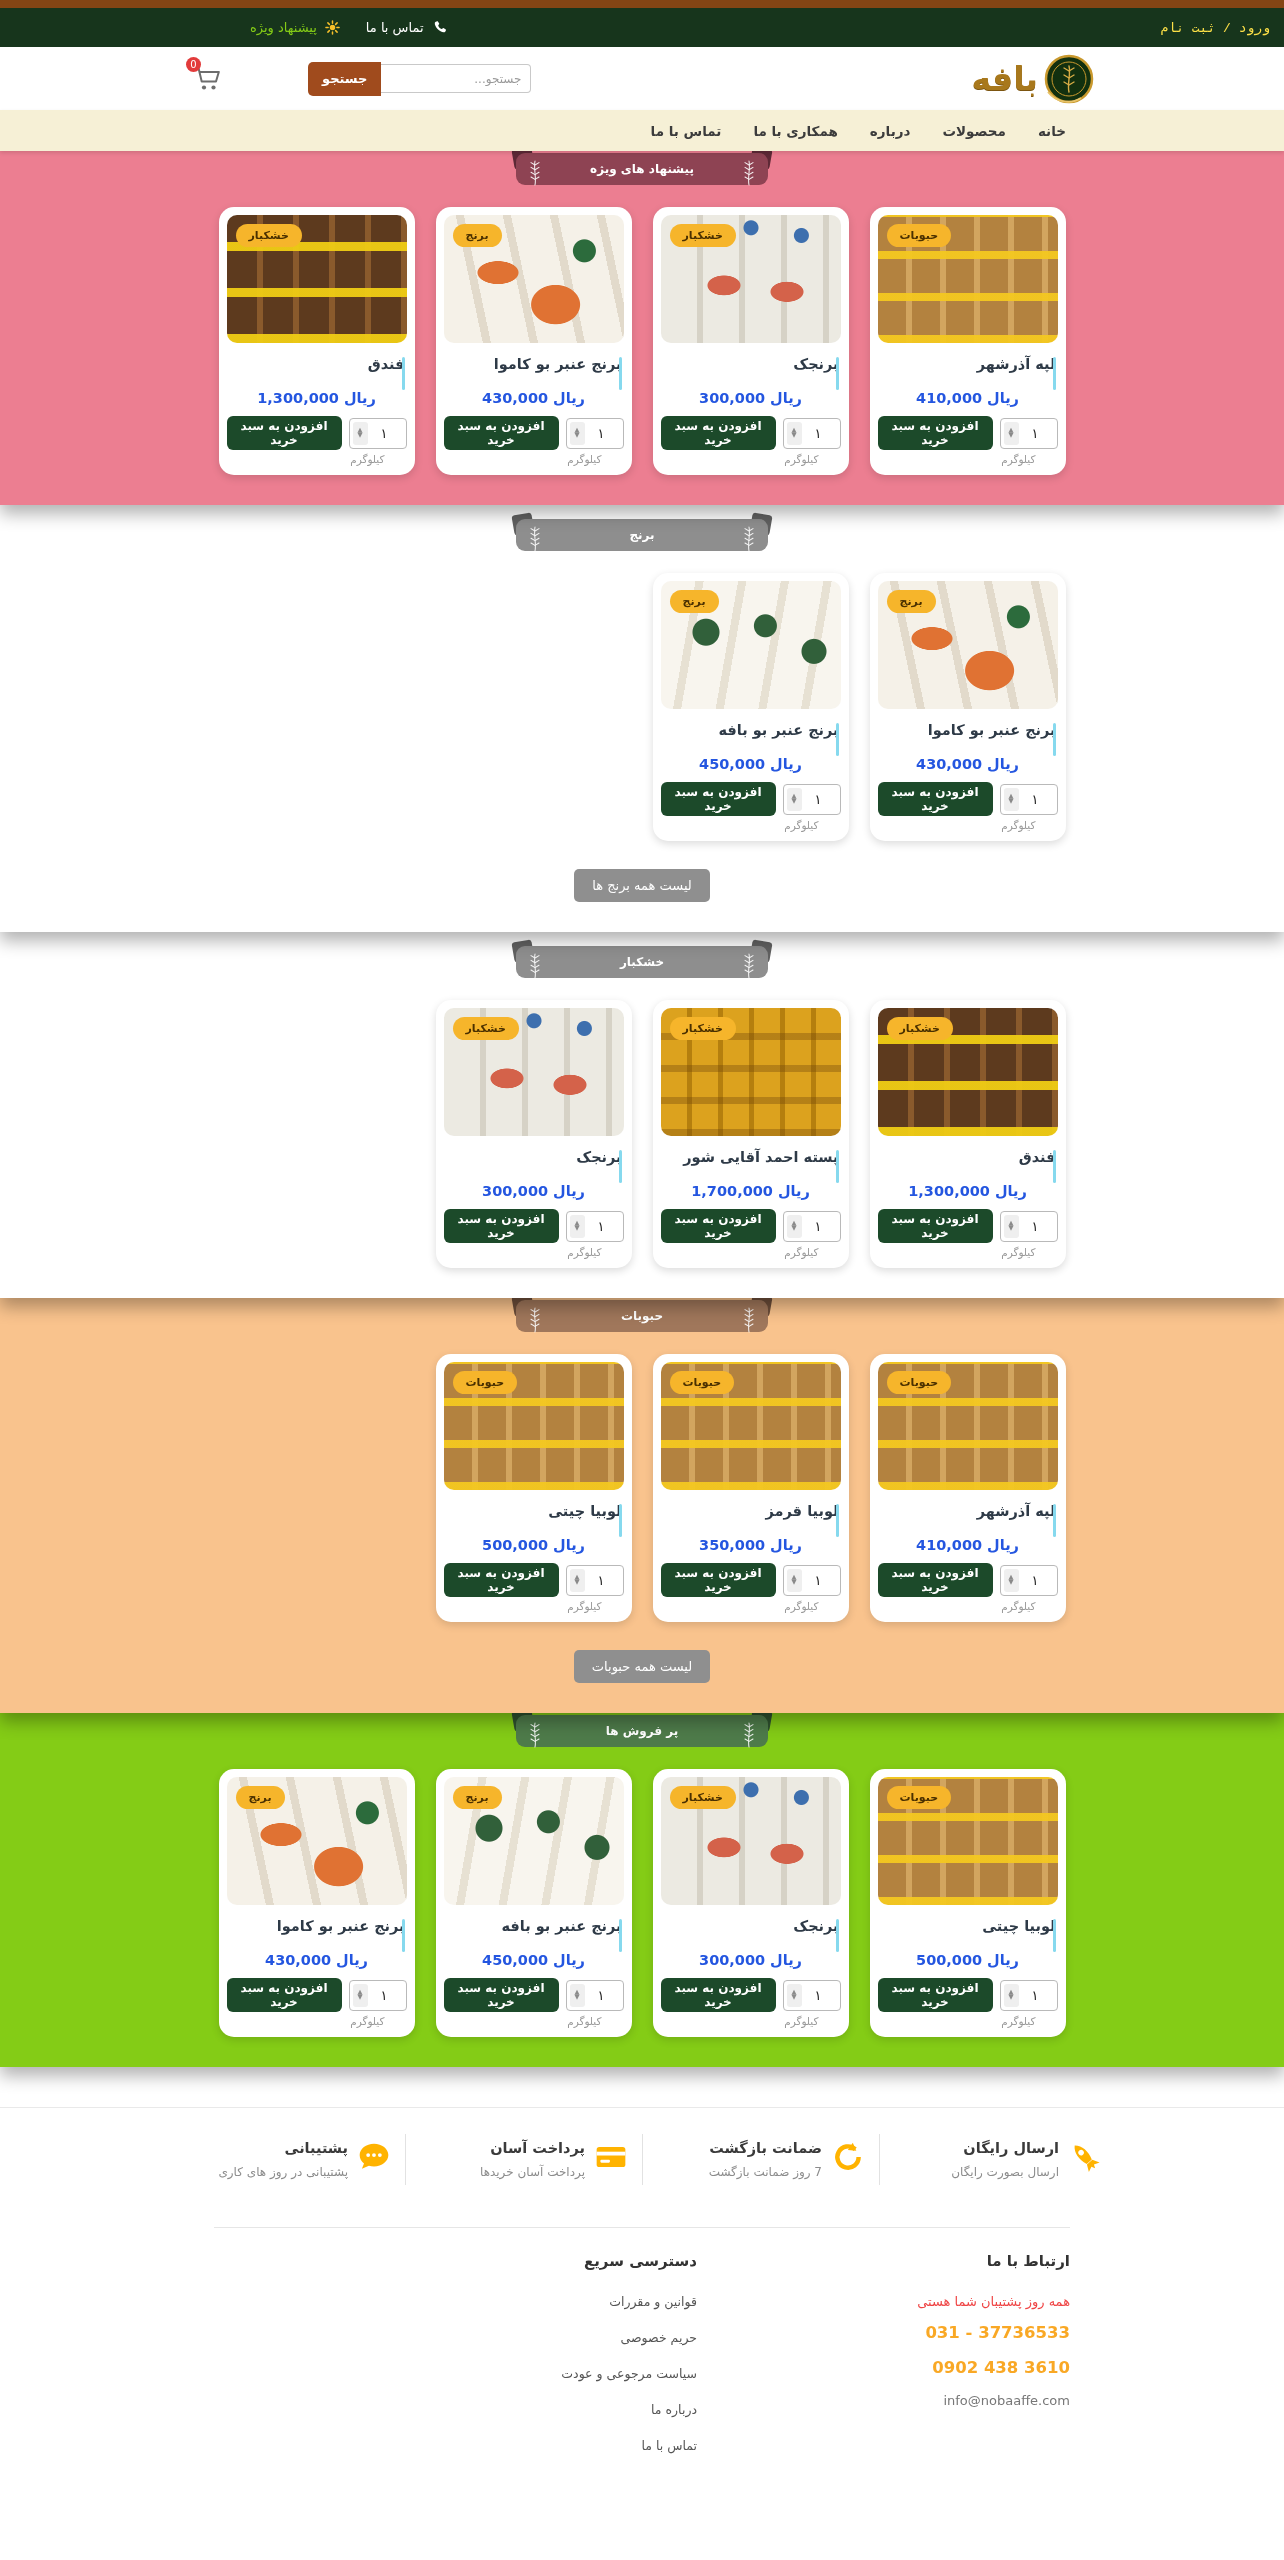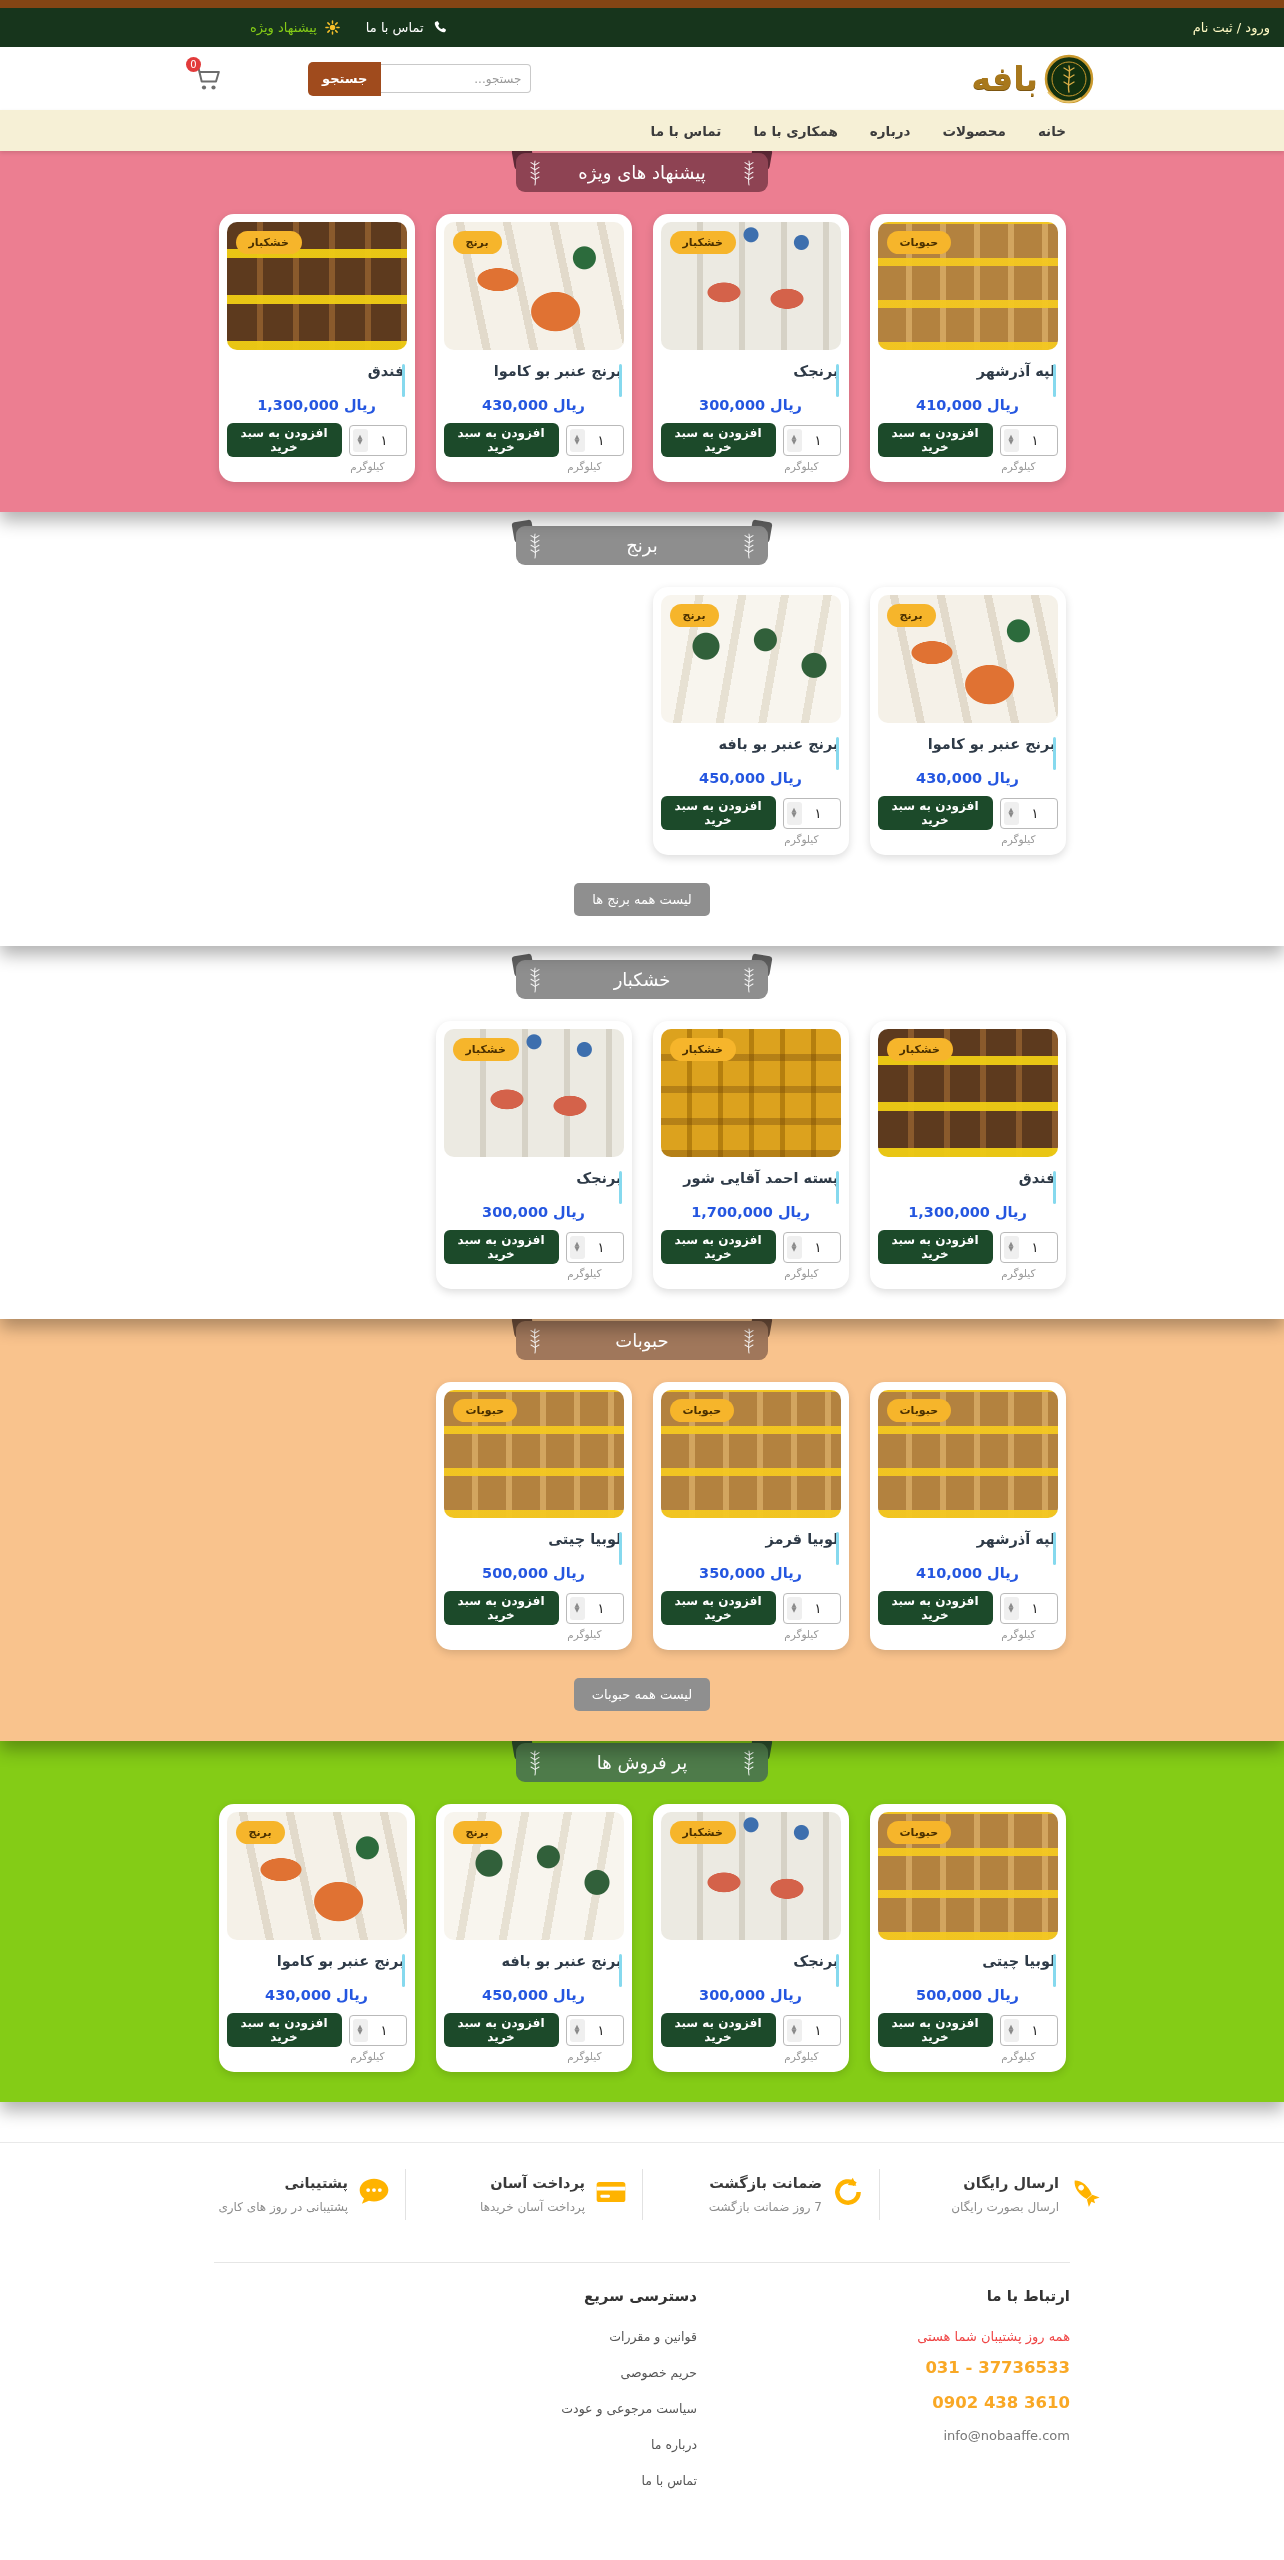--- a/index.html
+++ b/index.html
@@ -30,21 +30,21 @@
   .nav a{font-size:13.5px;font-weight:bold;color:#3c3c3c;text-decoration:none;cursor:pointer;}
 
   
   .section{position:relative;padding:2px 0 30px;box-shadow:0 9px 16px rgba(0,0,0,.30);}
   .sec-pink{background:#ec7e91;--rc:#8e4353;--rf:#5e2936;}
   .sec-white{background:#ffffff;--rc:#8e8e8e;--rf:#616161;}
   .sec-orange{background:#f9c38d;--rc:#a0775b;--rf:#6d4e3a;}
   .sec-green{background:#84cc16;--rc:#4e7b4a;--rf:#2e512e;}
 
   .ribbon-wrap{display:flex;justify-content:center;margin-top:0;}
-  .ribbon{position:relative;min-width:252px;background:var(--rc);border-radius:9px;padding:9px 40px;display:flex;align-items:center;justify-content:center;color:#fff;font-size:18px;font-weight:normal;}
+  .ribbon{position:relative;min-width:252px;background:var(--rc);border-radius:9px;padding:9px 40px;display:flex;align-items:center;justify-content:center;color:#fff;font-size:12px;font-weight:bold;}
   .ribbon::before,.ribbon::after{content:"";position:absolute;top:-5px;width:20px;height:20px;background:var(--rf);border-radius:3px;z-index:-1;}
   .ribbon::before{right:-3px;transform:rotate(10deg);}
   .ribbon::after{left:-3px;transform:rotate(-10deg);}
   .ribbon-wrap{position:relative;z-index:1;}
   .wheat{position:absolute;top:5px;opacity:.9;}
   .wheat.w-right{right:11px;}
   .wheat.w-left{left:11px;}
 
   .cards{width:847px;margin:22px auto 0;display:flex;gap:21px;}
   .card{width:196px;background:#fff;border-radius:15px;padding:8px 8px 10px;box-shadow:0 3px 9px rgba(0,0,0,.14);}
@@ -117,21 +117,21 @@
   [data-img="pesteh"]{background-image:
     repeating-linear-gradient(0deg, rgba(108,66,10,.35) 0 7px, rgba(0,0,0,0) 7px 32px),
     repeating-linear-gradient(90deg,#dca21e 0 26px,#b57f0e 26px 31px),
     linear-gradient(#e3c26a,#d1a93f);}
 </style>
 </head>
 <body>
 
 <div class="topstrip"></div>
 <div class="topbar">
-  <a style="color:#fef9c3;text-decoration:none;cursor:pointer;">ورود / ثبت نام</a>
+  <a style="color:#fde047;text-decoration:none;cursor:pointer;font-family:Liberation Mono, monospace;">ورود / ثبت نام</a>
   <div class="left-group">
     <div class="tb-item">
       <span class="tb-icon">
         <svg viewBox="0 0 24 24" width="15" height="15">
             <path d="M4.5 4.2c.4-1.2 3.6-2.9 4.6-2.1l2.4 3.6c.6.9-1.5 2.2-1.5 3.2 0 2 3.3 5.4 5.3 5.4 1 0 2.2-2.1 3.1-1.6l3.7 2.3c.9.6-.8 4-2 4.4C14 21 3.4 10.5 4.5 4.2z" fill="#ffffff"></path>
           </svg>
       </span>
       <span>تماس با ما</span>
     </div>
     <div class="tb-item tb-special">

